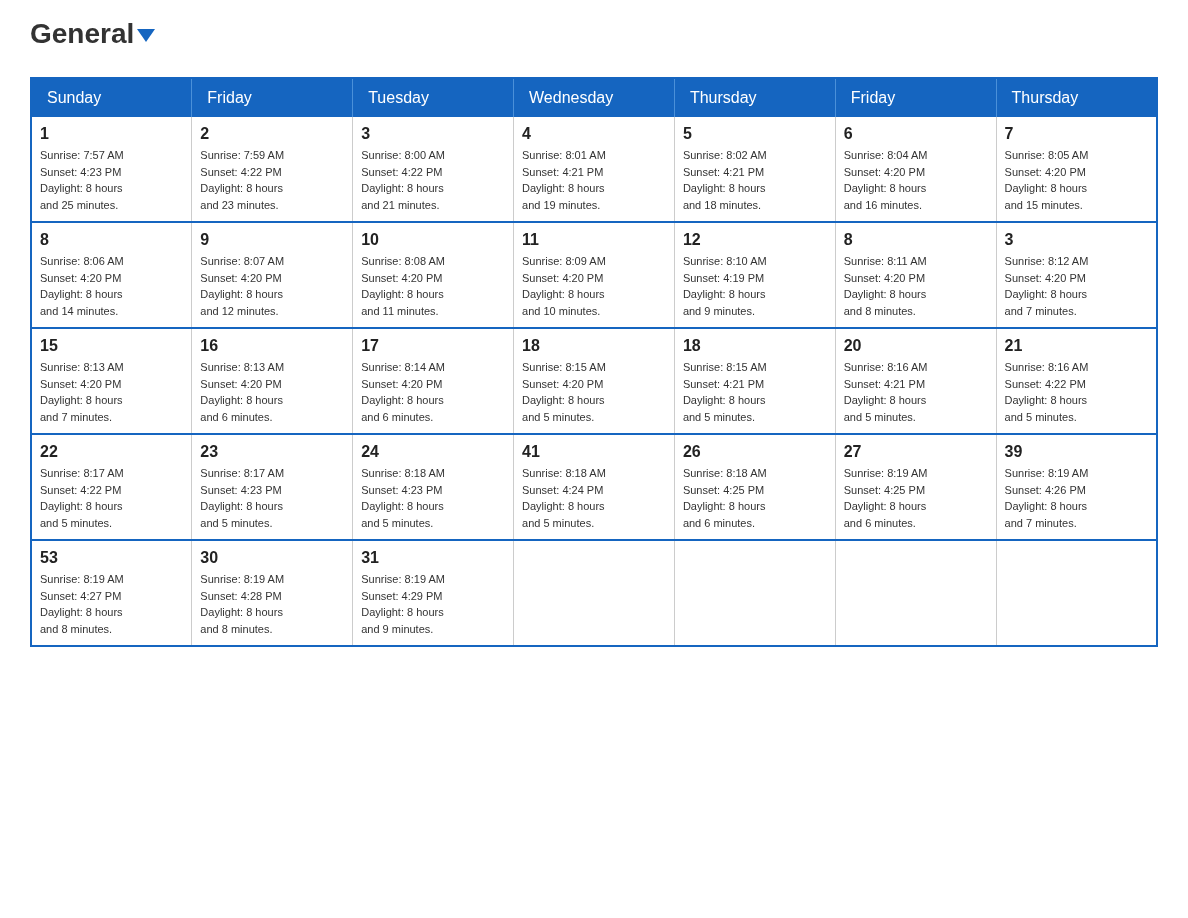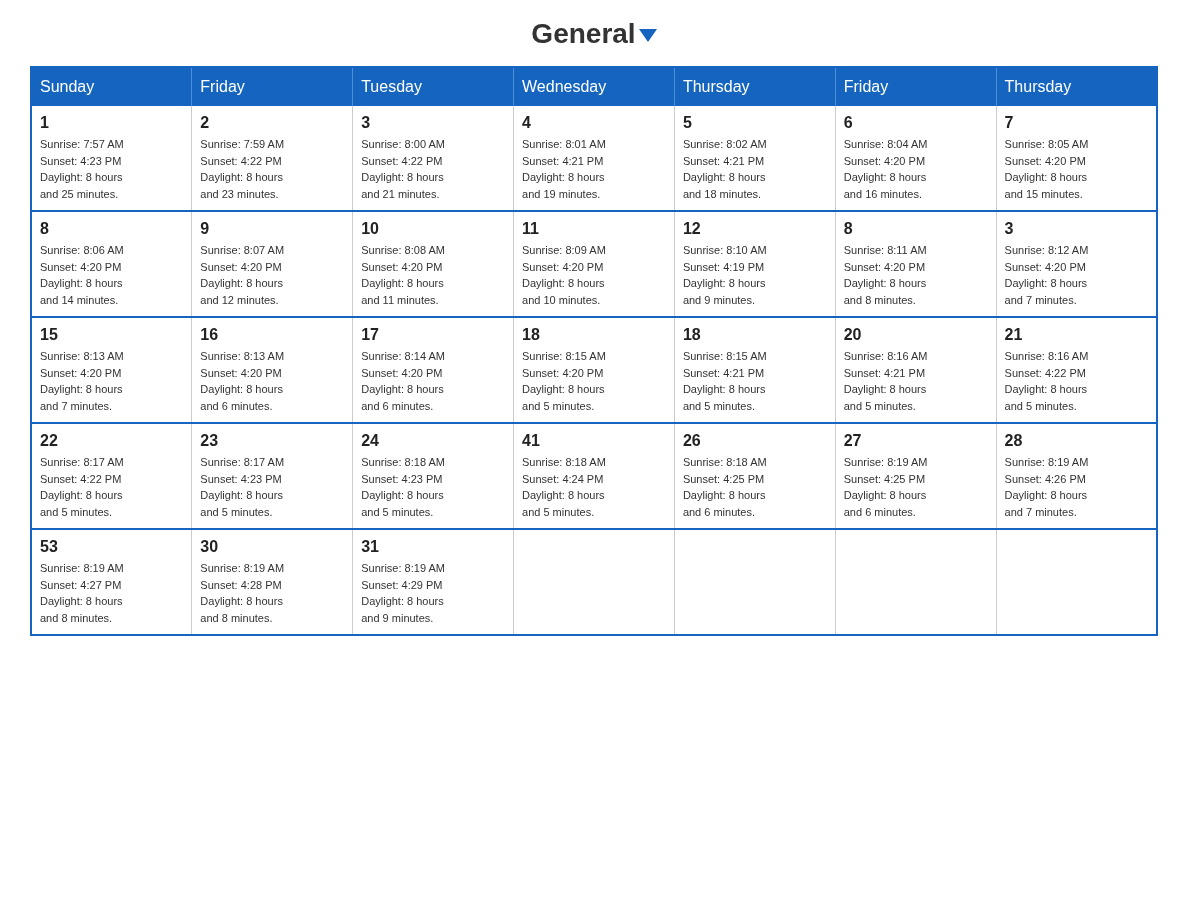--- a/index.html
+++ b/index.html
@@ -5,23 +5,23 @@
     * { margin: 0; padding: 0; box-sizing: border-box; }
     body {
       font-family: Arial, sans-serif;
       background: #fff;
       width: 1188px;
       min-height: 918px;
       padding: 20px 30px;
     }
     .header-area {
       display: flex;
-      justify-content: center;
+      justify-content: flex-start;
       align-items: flex-start;
-      margin-bottom: 20px;
+      margin-bottom: 31px;
     }
     .logo {
       display: flex;
       flex-direction: column;
       align-items: flex-start;
     }
     .logo-text {
       font-size: 28px;
       font-weight: bold;
       color: #333;
@@ -50,21 +50,21 @@
     .calendar {
       width: 100%;
       border-collapse: collapse;
       border: 2px solid #1565c0;
     }
     .calendar thead tr th {
       background-color: #1565c0;
       color: #fff;
       font-size: 16px;
       font-weight: normal;
-      padding: 10px 8px;
+      padding: 10px 15px;
       text-align: left;
       border-right: 1px solid #4a90d9;
     }
     .calendar thead tr th:last-child {
       border-right: none;
     }
     .calendar tbody tr td {
       vertical-align: top;
       padding: 8px;
       border-right: 1px solid #ccc;
@@ -368,21 +368,21 @@
         <td>
         <span class="day-number">27</span>
         <div class="day-info">
           Sunrise: 8:19 AM<br>
           Sunset: 4:25 PM<br>
           Daylight: 8 hours<br>
           and 6 minutes.
         </div>
       </td>
         <td>
-        <span class="day-number">28</span>
+        <span class="day-number">39</span>
         <div class="day-info">
           Sunrise: 8:19 AM<br>
           Sunset: 4:26 PM<br>
           Daylight: 8 hours<br>
           and 7 minutes.
         </div>
       </td>
       </tr>
       <tr>
         <td>

